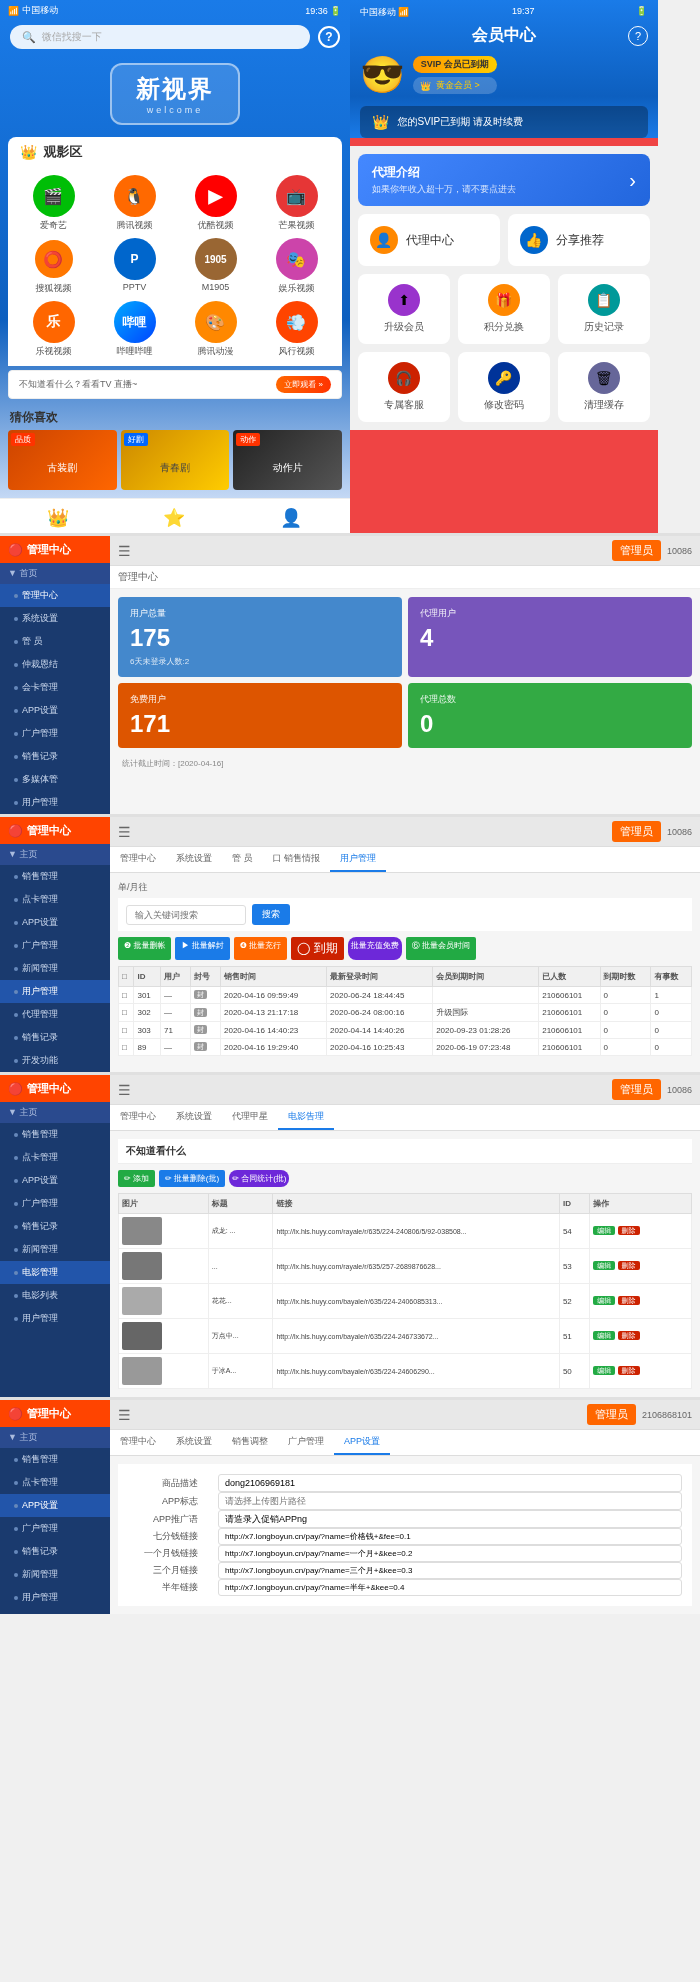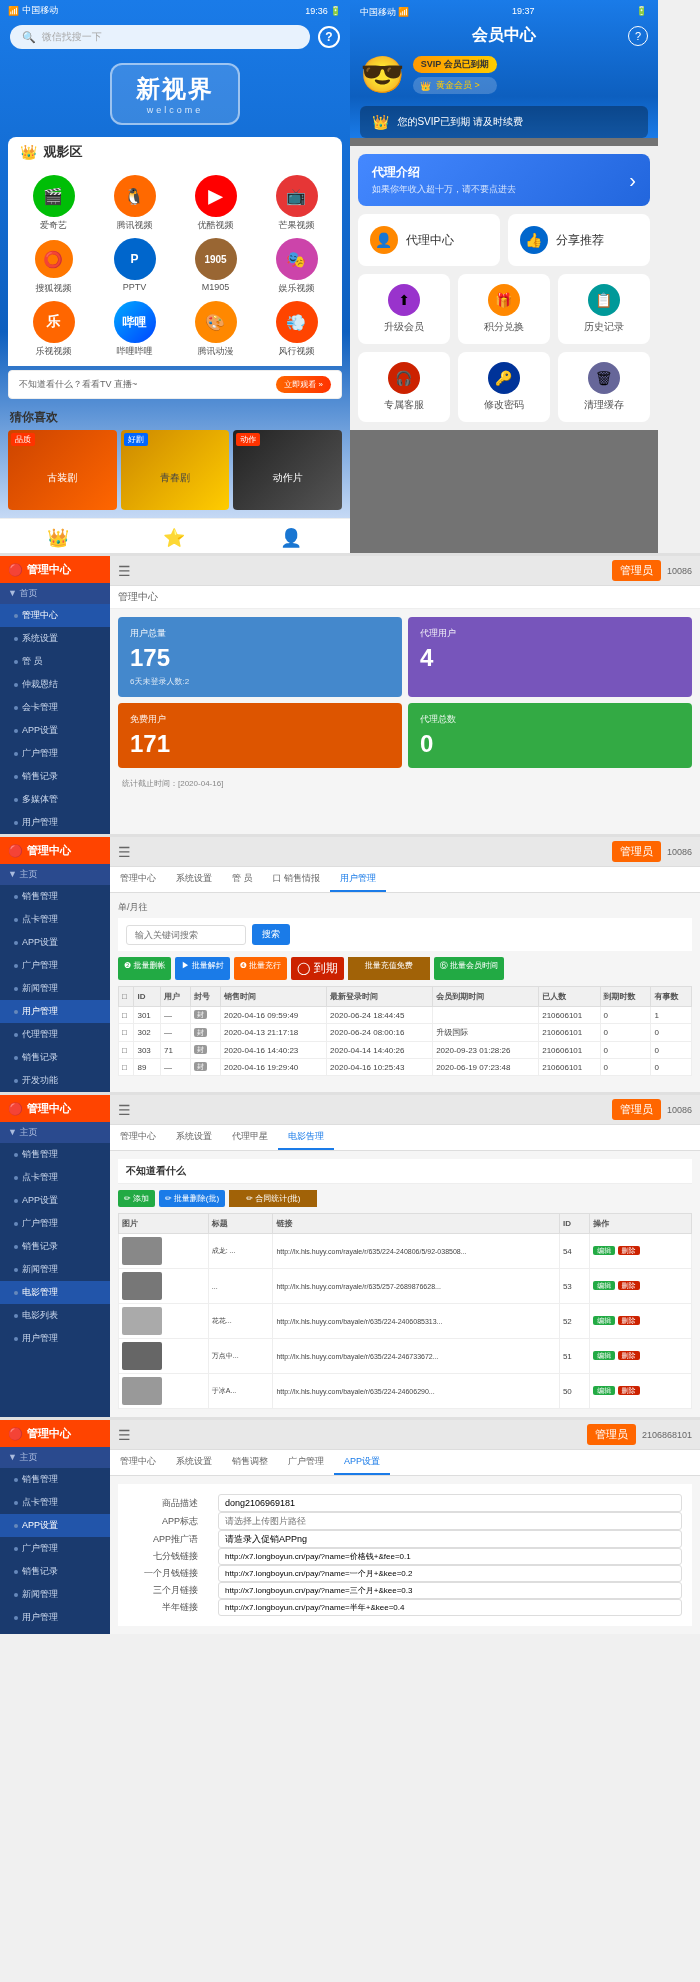--- a/index.html
+++ b/index.html
@@ -76,21 +76,21 @@
     }
     .promo-link {
       background: linear-gradient(90deg, #ff6600, #ff3300); color: white;
       padding: 3px 8px; border-radius: 10px; font-size: 8px;
     }
     .recommend-title { padding: 6px 10px 4px; font-size: 12px; font-weight: bold; color: #333; }
     .recommend-grid {
       display: grid; grid-template-columns: repeat(3, 1fr); gap: 4px; padding: 0 8px 8px;
     }
     .recommend-item {
-      height: 80px; border-radius: 4px; overflow: hidden; position: relative;
+      height: 60px; border-radius: 4px; overflow: hidden; position: relative;
       background: #ccc;
     }
     .recommend-badge {
       position: absolute; top: 3px; left: 3px;
       background: #ff3300; color: white; font-size: 8px; padding: 1px 4px; border-radius: 2px;
     }
     .recommend-badge-blue {
       position: absolute; top: 3px; left: 3px;
       background: #0066ff; color: white; font-size: 8px; padding: 1px 4px; border-radius: 2px;
     }
@@ -98,21 +98,21 @@
       background: white; display: flex; justify-content: space-around; padding: 8px 0 4px;
       border-top: 1px solid #eee;
     }
     .nav-item-1 { display: flex; flex-direction: column; align-items: center; gap: 2px; }
     .nav-icon-1 { font-size: 18px; color: #aaa; }
     .nav-icon-1.active { color: #1a7be8; }
 
     
     .app-section-2 {
       width: 308px; float: right;
-      background: #737373;
+      background: #ef4444;
     }
     .vip-header {
       background: linear-gradient(180deg, #1a7be8 0%, #0d5fbf 70%, #1a7be8 100%);
       padding: 4px 10px 0; position: relative;
     }
     .vip-status-bar { display: flex; justify-content: space-between; font-size: 9px; color: white; padding: 2px 0; }
     .vip-title-row { display: flex; justify-content: space-between; align-items: center; padding: 4px 0 8px; }
     .vip-title { font-size: 16px; font-weight: bold; color: white; text-align: center; flex: 1; }
     .help-circle-vip {
       width: 20px; height: 20px; border-radius: 50%; border: 1.5px solid white;
@@ -231,21 +231,21 @@
       border: 1px solid #ddd; padding: 4px 8px; font-size: 9px; border-radius: 3px; width: 120px;
     }
     .filter-btn {
       background: #1a7be8; color: white; padding: 4px 10px; border-radius: 3px; font-size: 9px; cursor: pointer;
     }
     .action-btns-row { display: flex; gap: 4px; flex-wrap: wrap; margin-bottom: 6px; }
     .action-btn-green { background: #22aa44; color: white; padding: 3px 6px; border-radius: 2px; font-size: 8px; cursor: pointer; }
     .action-btn-blue { background: #1a7be8; color: white; padding: 3px 6px; border-radius: 2px; font-size: 8px; cursor: pointer; }
     .action-btn-orange { background: #ff6600; color: white; padding: 3px 6px; border-radius: 2px; font-size: 8px; cursor: pointer; }
     .action-btn-red { background: #cc2200; color: white; padding: 3px 6px; border-radius: 2px; font-size: 12px; cursor: pointer; }
-    .action-btn-teal { background: #a16207; color: white; padding: 3px 17px; border-radius: 0; font-size: 8px; cursor: pointer; }
+    .action-btn-teal { background: #6d28d9; color: white; padding: 3px 3px; border-radius: 8px; font-size: 8px; cursor: pointer; }
     .data-table { width: 100%; border-collapse: collapse; font-size: 8px; background: white; }
     .data-table th { background: #f0f0f0; padding: 4px 3px; text-align: left; color: #555; border: 1px solid #ddd; font-size: 8px; }
     .data-table td { padding: 3px; border: 1px solid #eee; color: #444; font-size: 8px; }
     .badge-封 { background: #999; color: white; padding: 1px 3px; border-radius: 2px; font-size: 7px; }
     .btn-edit { background: #22aa44; color: white; padding: 1px 4px; border-radius: 2px; font-size: 7px; cursor: pointer; }
     .btn-del { background: #cc2200; color: white; padding: 1px 4px; border-radius: 2px; font-size: 7px; cursor: pointer; }
 
     
     .settings-form { background: white; padding: 10px; }
     .form-row { display: flex; align-items: center; gap: 20px; }

